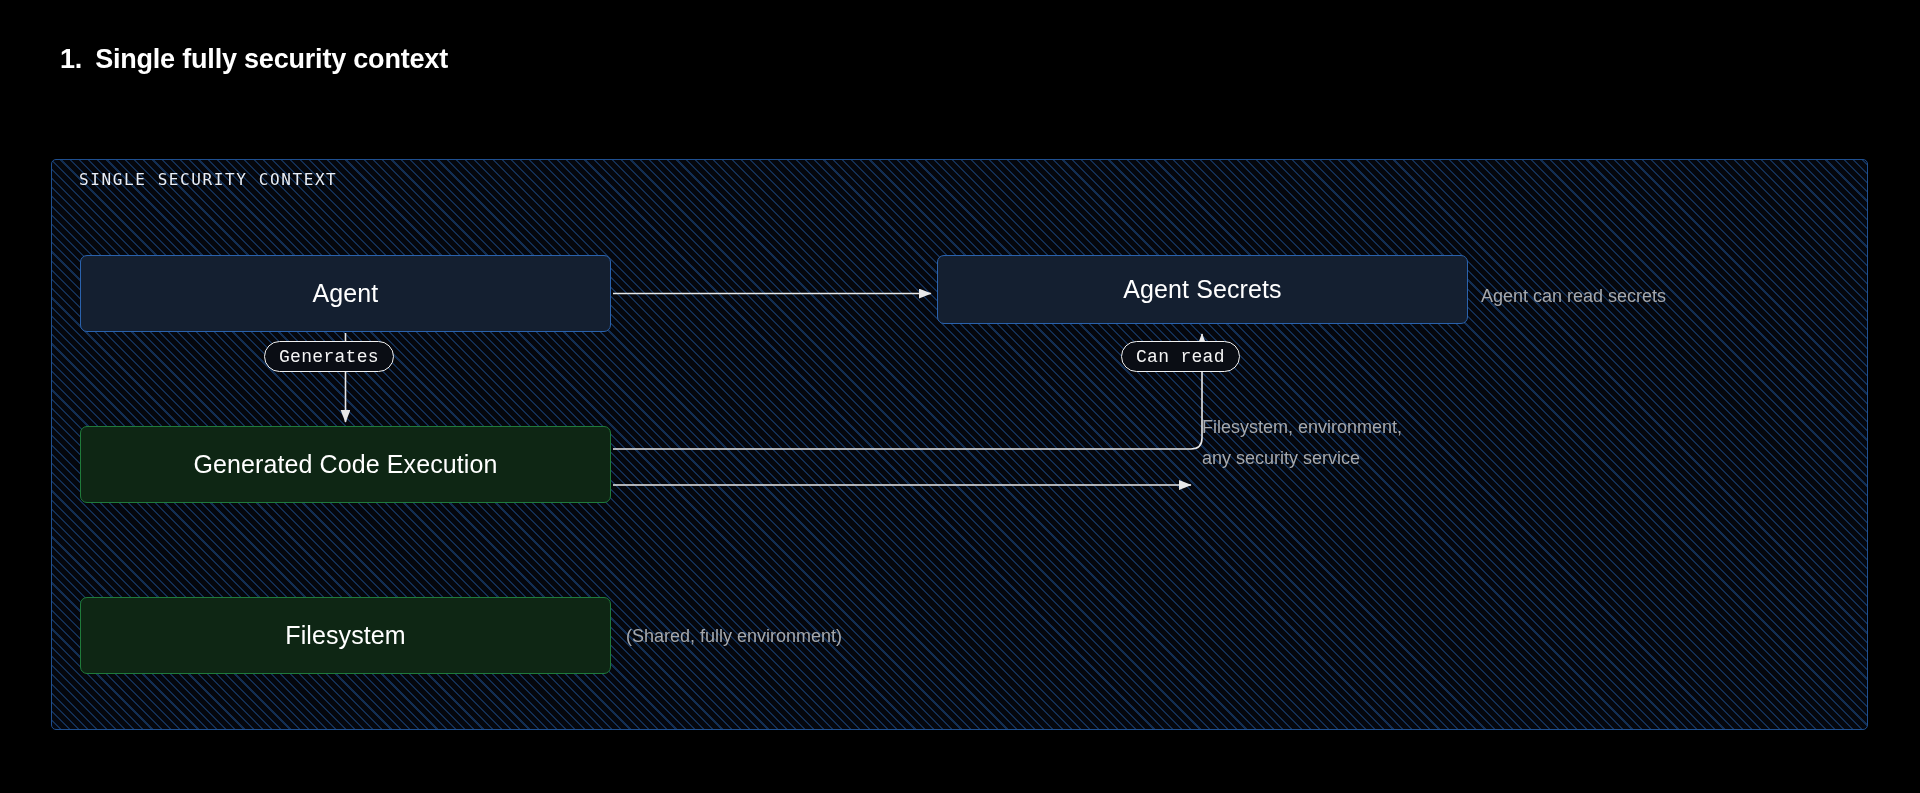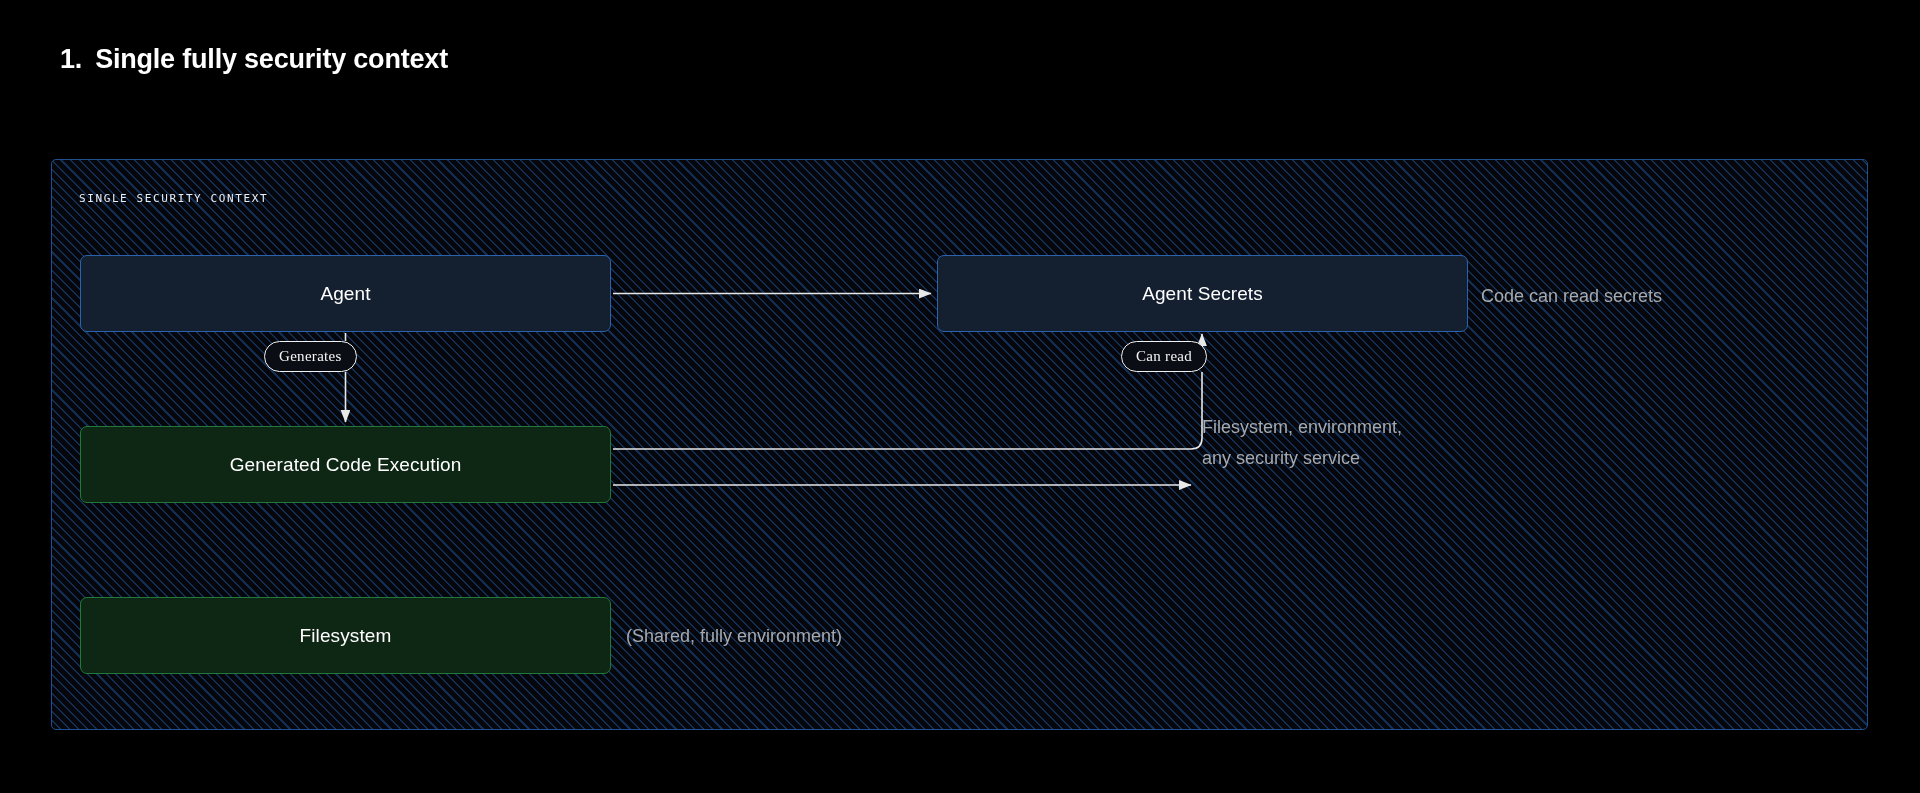--- a/index.html
+++ b/index.html
@@ -49,52 +49,52 @@
       rgba(30, 78, 140, 0.00) 5px,
       rgba(30, 78, 140, 0.55) 5px,
       rgba(30, 78, 140, 0.55) 6.5px
     );
     overflow: hidden;
   }
 
   .context-label {
     position: absolute;
     left: 27px;
-    top: 32px;
+    top: 10px;
     font-family: "DejaVu Sans Mono", "Liberation Mono", monospace;
-    font-size: 11px;
+    font-size: 16px;
     letter-spacing: 1.6px;
     color: #eaeef5;
     white-space: nowrap;
   }
 
   
   .node {
     position: absolute;
     box-sizing: border-box;
     border-radius: 7px;
     display: flex;
     align-items: center;
     justify-content: center;
-    font-size: 19px;
+    font-size: 25px;
     color: #ffffff;
     letter-spacing: 0.1px;
   }
   .node.blue {
     background: #15203040;
     background-color: #141f30;
     border: 1.3px solid #2a62ad;
   }
   .node.green {
     background-color: #0e2614;
     border: 1.3px solid #1f7a3a;
   }
 
   #node-agent      { left: 28px;  top: 95px;  width: 531px; height: 77px; }
-  #node-secrets    { left: 885px; top: 95px;  width: 531px; height: 77px; justify-content: center; }
+  #node-secrets    { left: 885px; top: 95px;  width: 531px; height: 69px; justify-content: center; }
   #node-codeexec   { left: 28px;  top: 266px; width: 531px; height: 77px; }
   #node-filesystem { left: 28px;  top: 437px; width: 531px; height: 77px; }
 
   
   .annotation {
     position: absolute;
     font-size: 18px;
     color: #a6a9ad;
     line-height: 31px;
     white-space: pre-line;
@@ -103,22 +103,22 @@
   #ann-reach   { left: 1150px; top: 252px; }
   #ann-fs      { left: 574px;  top: 461px; }
 
   
   .pill {
     position: absolute;
     box-sizing: border-box;
     border: 1.4px solid #f2f2f2;
     border-radius: 20px;
     background-color: #0a0d14;
-    font-family: Liberation Serif, serif;
-    font-size: 15px;
+    font-family: Liberation Mono, monospace;
+    font-size: 18px;
     color: #f5f5f5;
     display: flex;
     align-items: center;
     justify-content: center;
     height: 31px;
     padding: 0 14px;
     letter-spacing: 0.3px;
     white-space: nowrap;
   }
   #pill-generates { left: 212px; top: 181px; }
@@ -176,20 +176,20 @@
   </div>
 
   <div class="node green" id="node-filesystem">
     <span>Filesystem</span>
   </div>
 
   <div class="pill" id="pill-generates">Generates</div>
 
   <div class="pill" id="pill-cansteal">Can read</div>
 
-  <div class="annotation" id="ann-secrets">Code can read secrets</div>
+  <div class="annotation" id="ann-secrets">Agent can read secrets</div>
 
   <div class="annotation" id="ann-reach">Filesystem, environment,
 any security service</div>
 
   <div class="annotation" id="ann-fs">(Shared, fully environment)</div>
 
 </div>
 
 </body></html>

